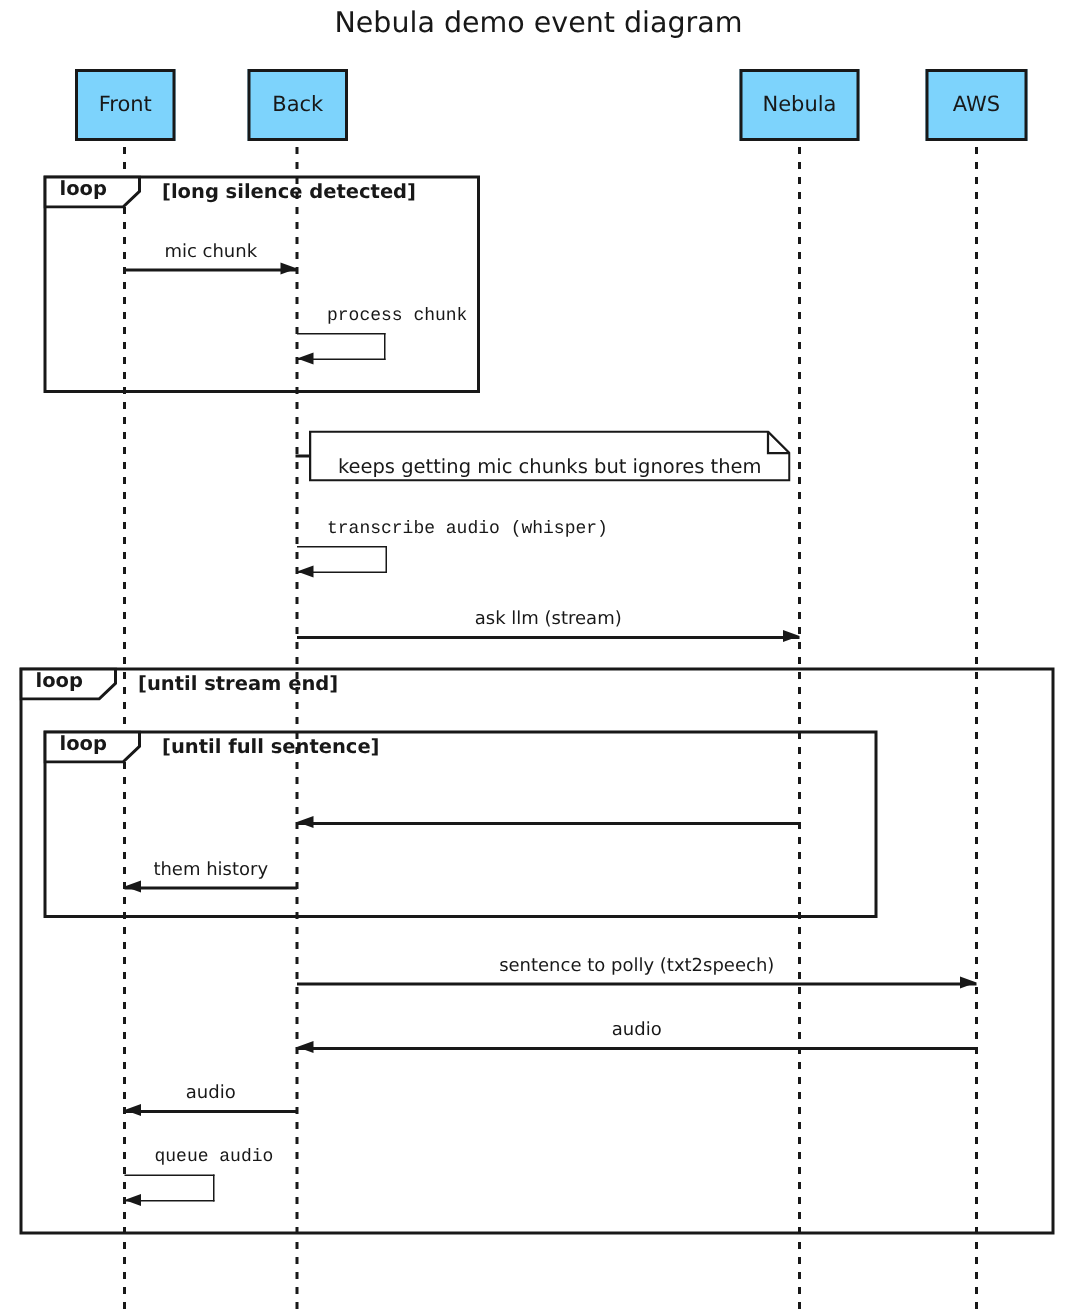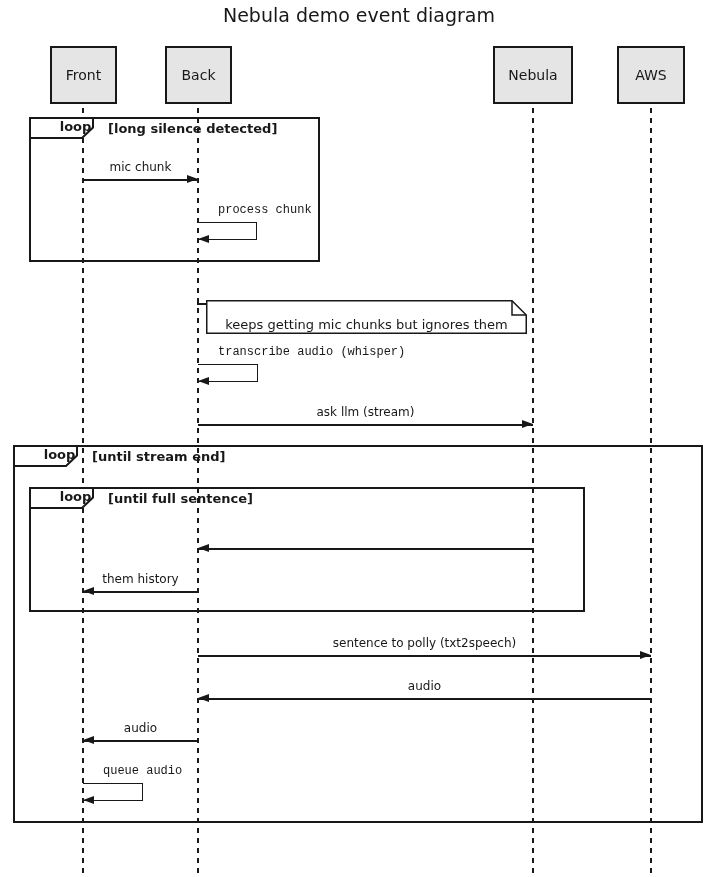--- a/index.html
+++ b/index.html
@@ -14,23 +14,23 @@
   }
   .title {
     position: absolute;
     left: 0; top: 4px; width: 718px;
     text-align: center;
     font-size: 19px;
     white-space: nowrap;
   }
   .participant {
     position: absolute;
-    top: 46px; height: 58px;
+    top: 46px; height: 48px;
     border: 2px solid #181818;
-    background: #e5e5e5;
+    background: #7dd3fc;
     box-sizing: border-box;
     display: flex; align-items: center; justify-content: center;
     font-size: 14px;
     z-index: 5;
   }
   .lifeline {
     position: absolute;
     top: 88px; height: 789px; width: 1.5px;
     background: repeating-linear-gradient(to bottom, #181818 0 5px, transparent 5px 10px);
     z-index: 0;
@@ -38,21 +38,21 @@
   .fragment {
     position: absolute;
     border: 2px solid #181818;
     box-sizing: border-box;
     z-index: 1;
   }
   .loop-tab { position: absolute; left: -2px; top: -2px; width: 66px; height: 22px; z-index: 2; }
   .loop-tab svg { display: block; }
   .loop-tab .op {
     position: absolute; left: 0; top: 2px; width: 53px;
-    text-align: center; font-weight: bold; font-size: 13px; padding-left: 20px;
+    text-align: center; font-weight: bold; font-size: 13px;
   }
   .guard {
     position: absolute; top: 2px;
     font-weight: bold; font-size: 13px;
     white-space: nowrap; z-index: 2;
   }
   .mlabel {
     position: absolute;
     font-size: 12px; text-align: center;
     white-space: nowrap;
@@ -115,21 +115,21 @@
 
   <div class="mlabel" style="left:83px;top:159px;width:115px">mic chunk</div>
   <div class="mline" style="left:83px;top:179px;width:115px"></div>
   <div class="arr-r" style="left:187px;top:175px"></div>
 
   <div class="mlabel left" style="left:218px;top:202px">process chunk</div>
   <div class="selfmsg" style="left:198px;top:222px;width:59px;height:18px"></div>
   <div class="arr-l" style="left:198px;top:235px"></div>
 
   <div class="mline" style="left:197px;top:303px;width:10px"></div>
-  <div class="note-wrap" style="left:206px;top:300px;width:321px;height:48px">
+  <div class="note-wrap" style="left:206px;top:287px;width:321px;height:48px">
     <svg width="321" height="34">
       <path d="M0.75,0.75 L306,0.75 L320.25,15 L320.25,33.25 L0.75,33.25 Z" fill="#ffffff" stroke="#181818" stroke-width="1.5"></path>
       <path d="M306,0.75 L306,15 L320.25,15" fill="none" stroke="#181818" stroke-width="1.5"></path>
     </svg>
     <div class="note-text">keeps getting mic chunks but ignores them</div>
   </div>
 
   <div class="mlabel left" style="left:218px;top:344px">transcribe audio (whisper)</div>
   <div class="selfmsg" style="left:198px;top:364px;width:60px;height:18px"></div>
   <div class="arr-l" style="left:198px;top:377px"></div>

